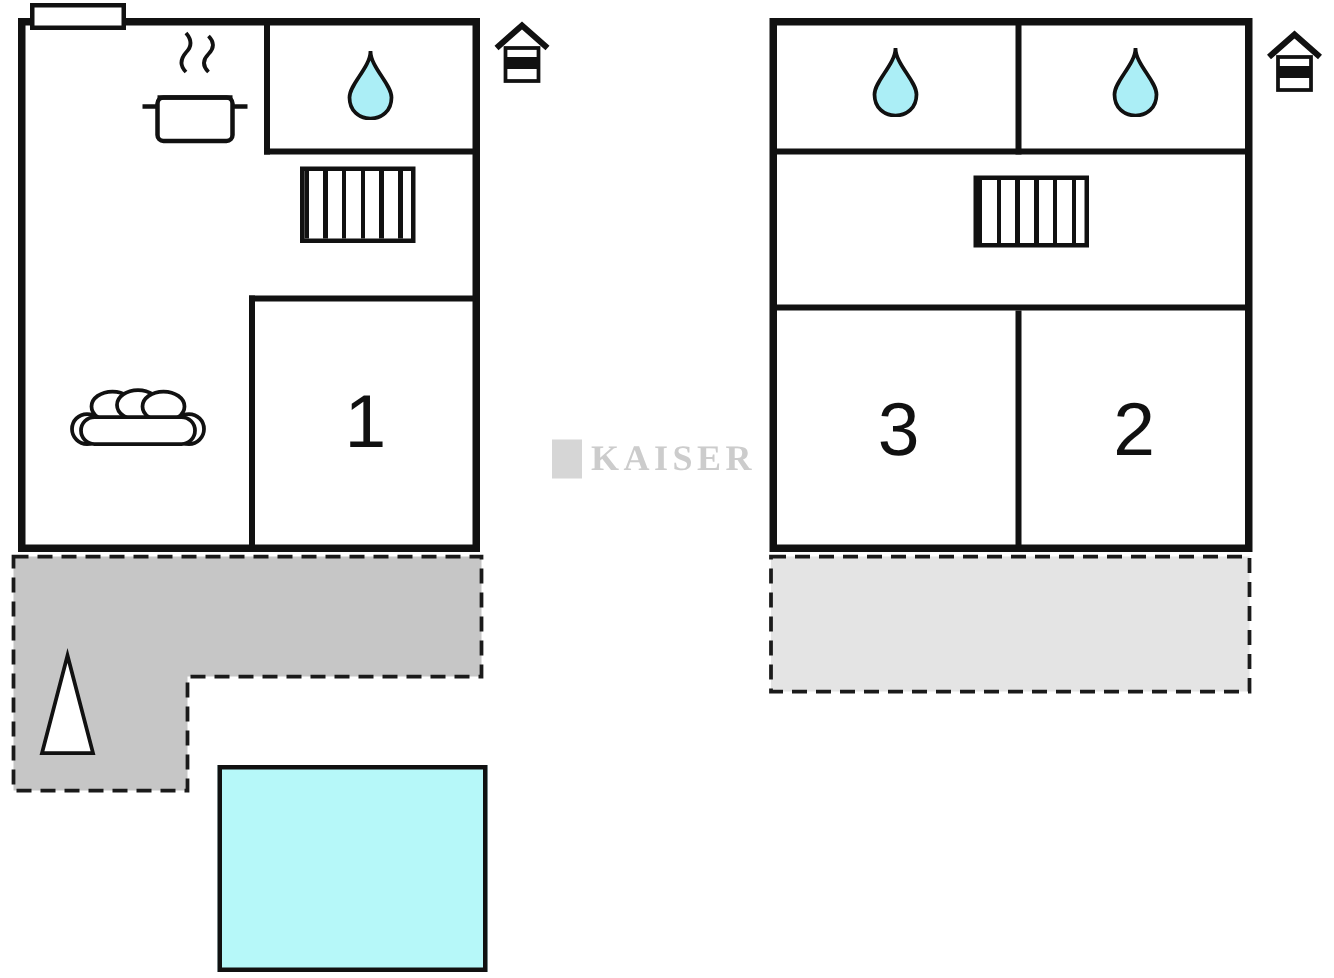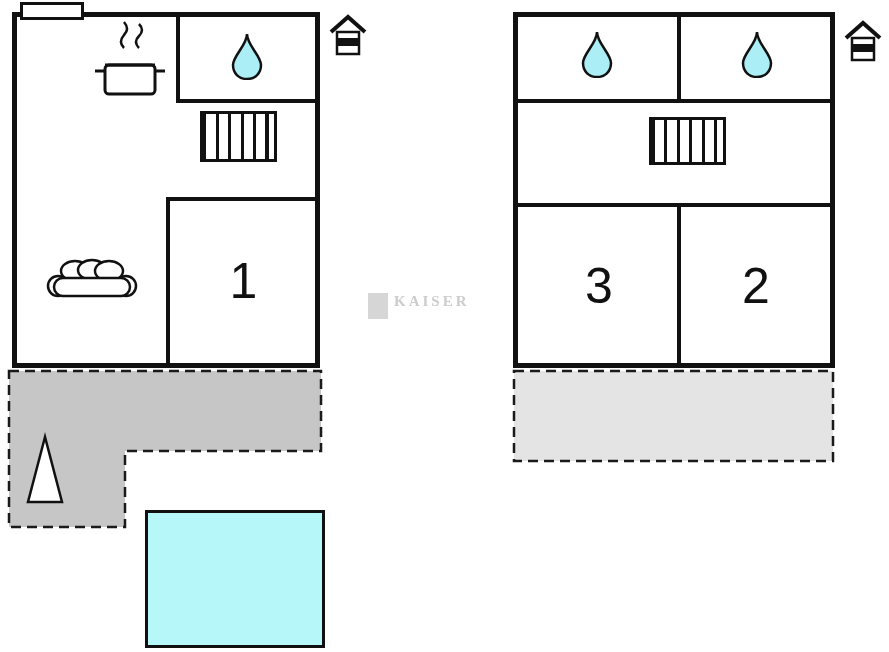--- a/index.html
+++ b/index.html
@@ -29,21 +29,21 @@
   }
   .pool{
     position:absolute;left:145px;top:510px;width:180px;height:138px;
     background:var(--pool,#b6f8f9);border:3px solid var(--wall,#111);
     box-sizing:border-box;z-index:1;
   }
   .watermark{
     position:absolute;left:368px;top:293px;display:flex;align-items:flex-start;gap:6px;
     z-index:2;color:var(--watermark,#cccccc);
     font-family:"Liberation Serif",serif;font-weight:bold;
-    font-size:15px;letter-spacing:3px;user-select:none;
+    font-size:24px;letter-spacing:3px;user-select:none;
   }
   .watermark .logo{width:20px;height:26px;background:#d6d6d6;}
   svg{display:block;}
 </style>
 </head>
 <body>
 
 <div class="canvas">
 
   <svg class="layer" width="889" height="652">

